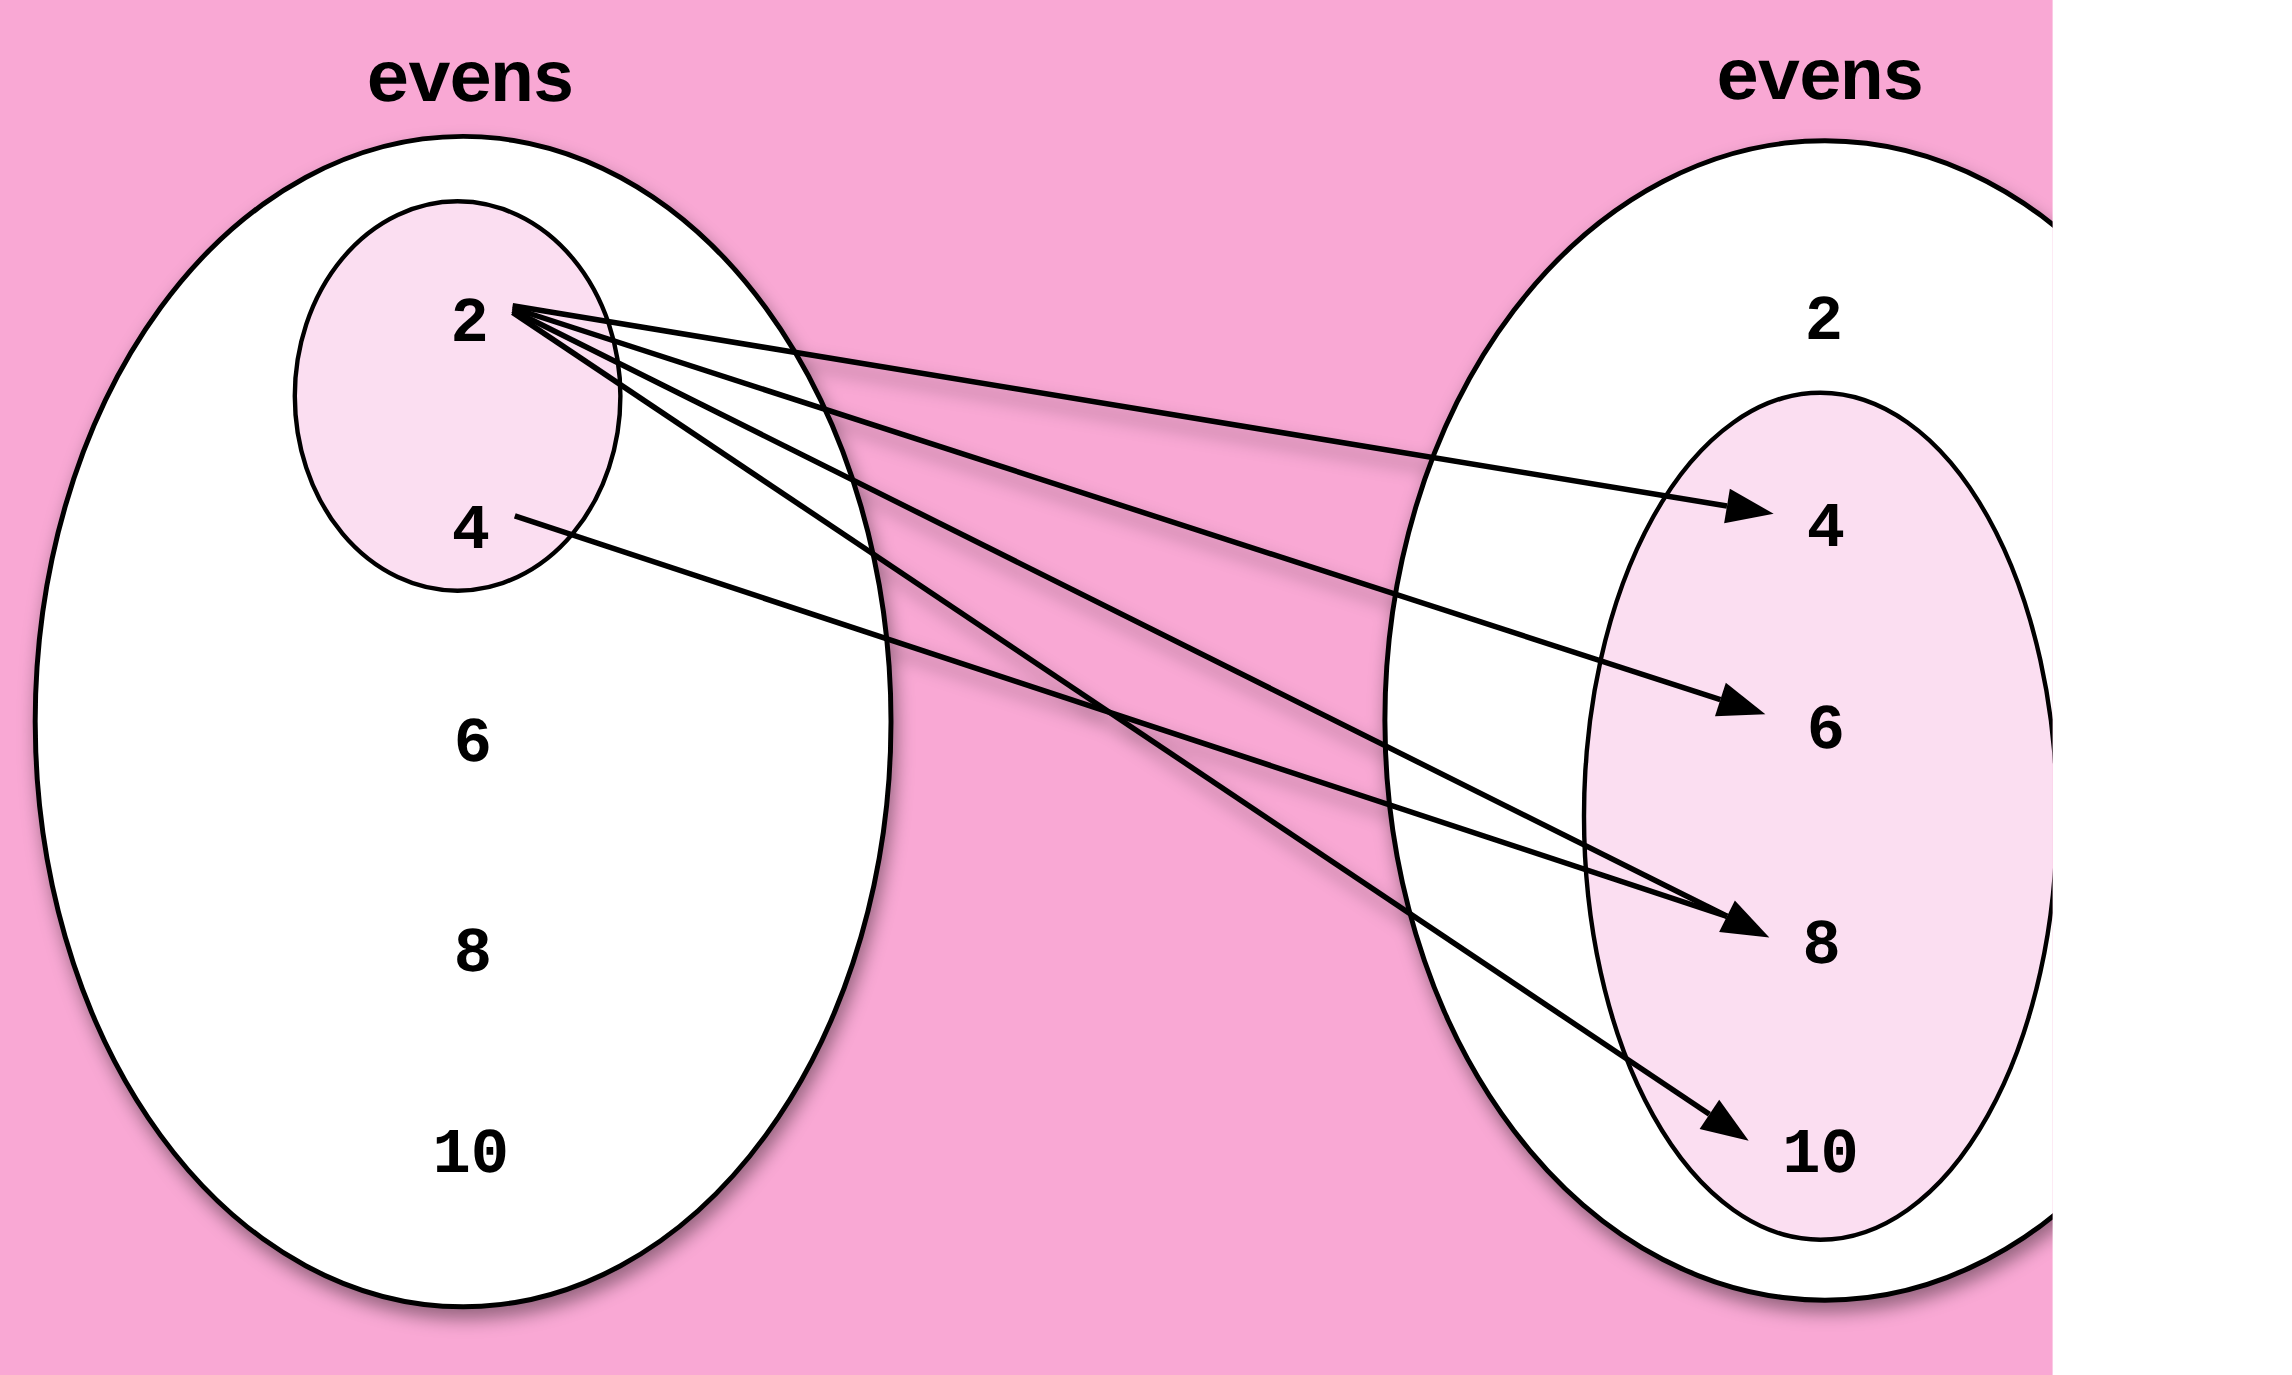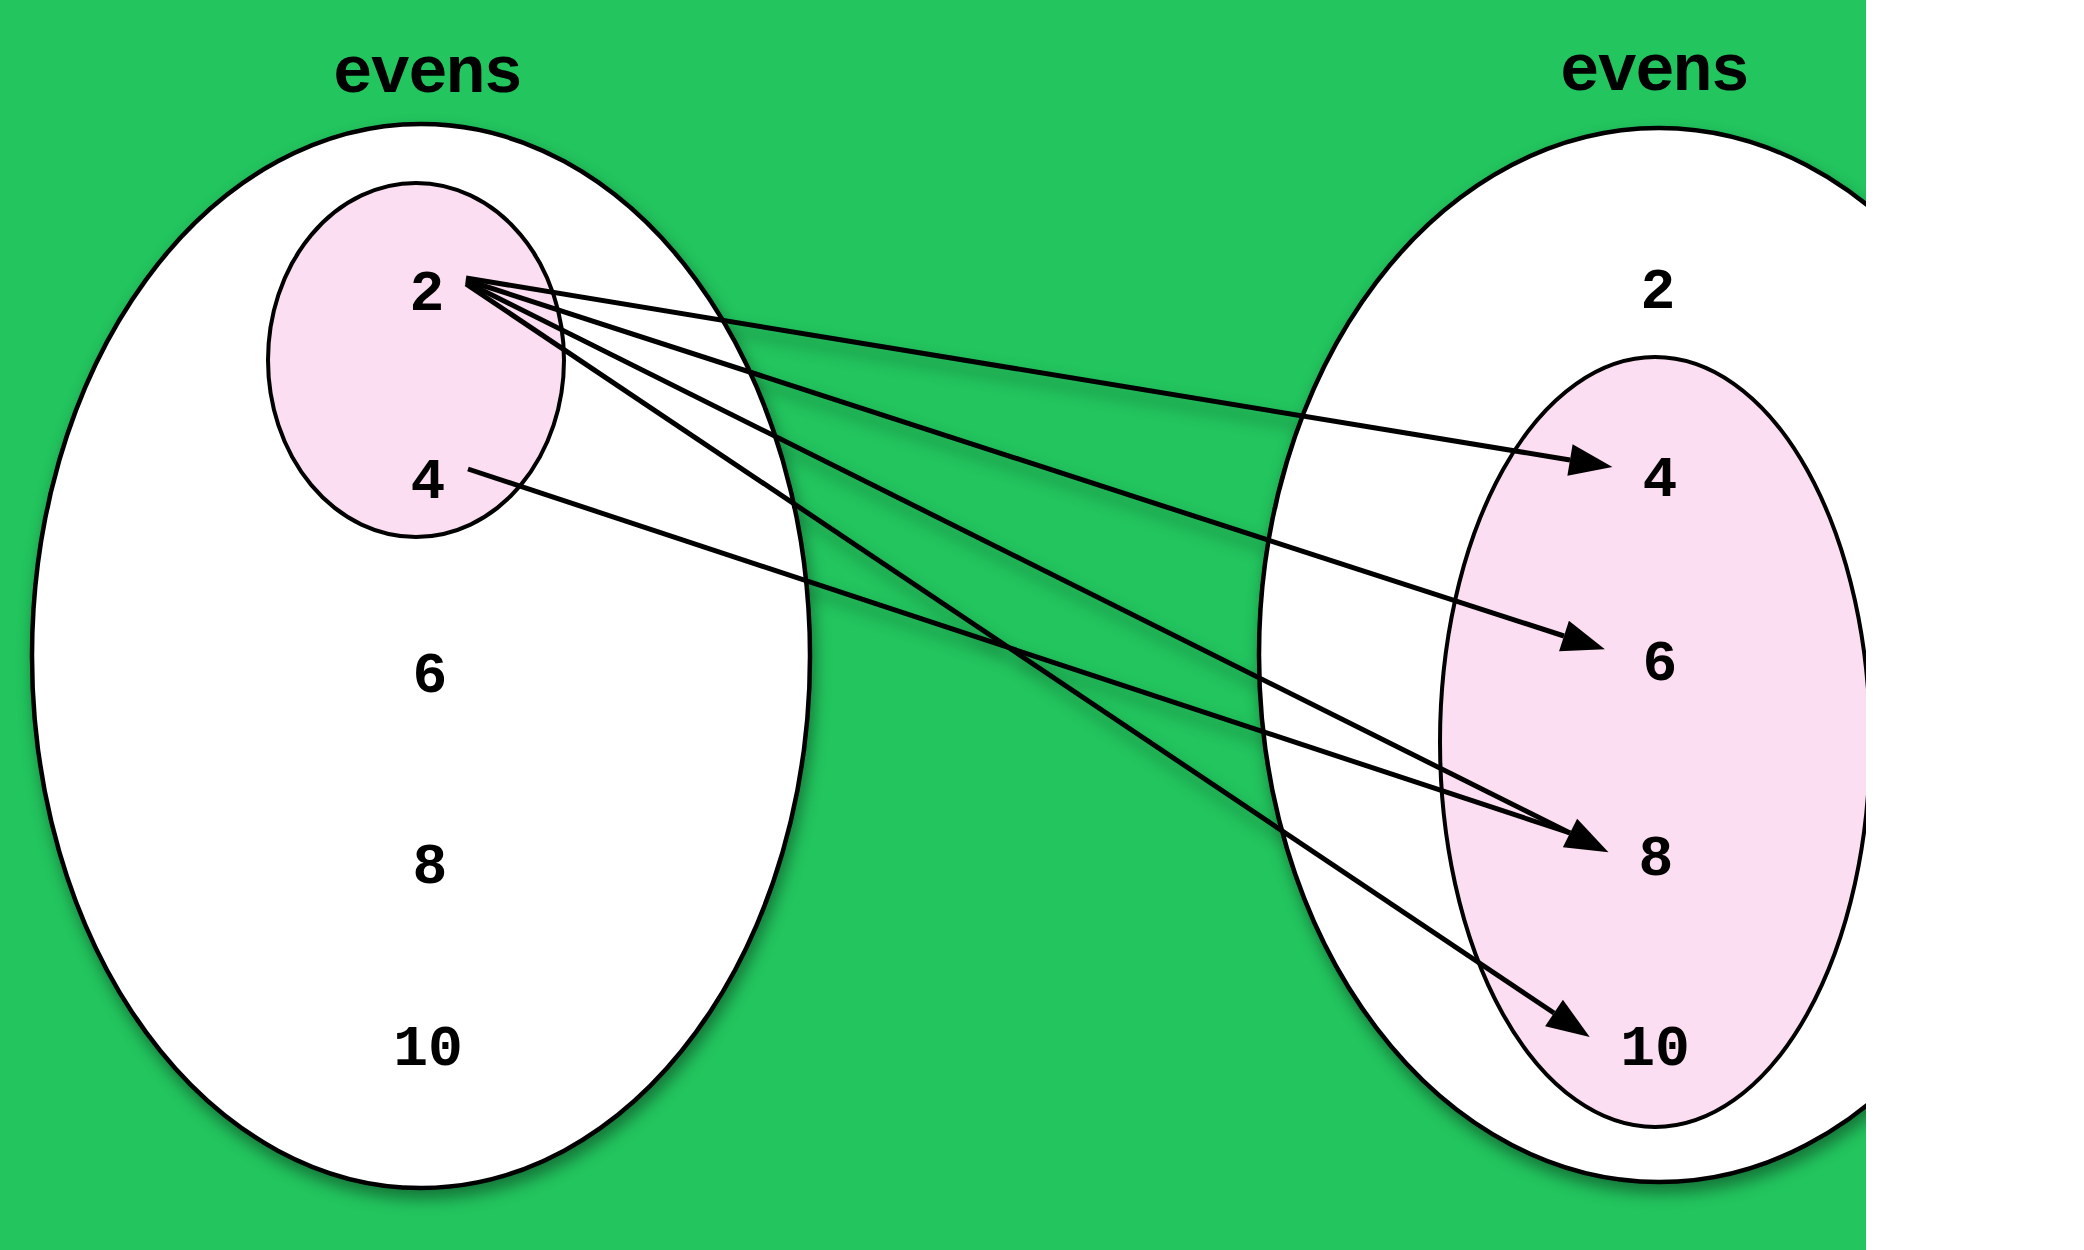--- a/index.html
+++ b/index.html
@@ -4,21 +4,21 @@
 <style>
   html, body {
     margin: 0;
     padding: 0;
     background: #ffffff;
   }
   .canvas-wrap {
     width: 1866px;
     height: 1250px;
     position: relative;
-    background: #22c55e;
+    background: #f9a8d4;
     overflow: hidden;
   }
   svg { display: block; }
   .set-label {
     font: 700 66px "Liberation Mono", monospace;
     fill: #000000;
     letter-spacing: -2px;
   }
   .member-num {
     font: 700 58px "Liberation Mono", monospace;

